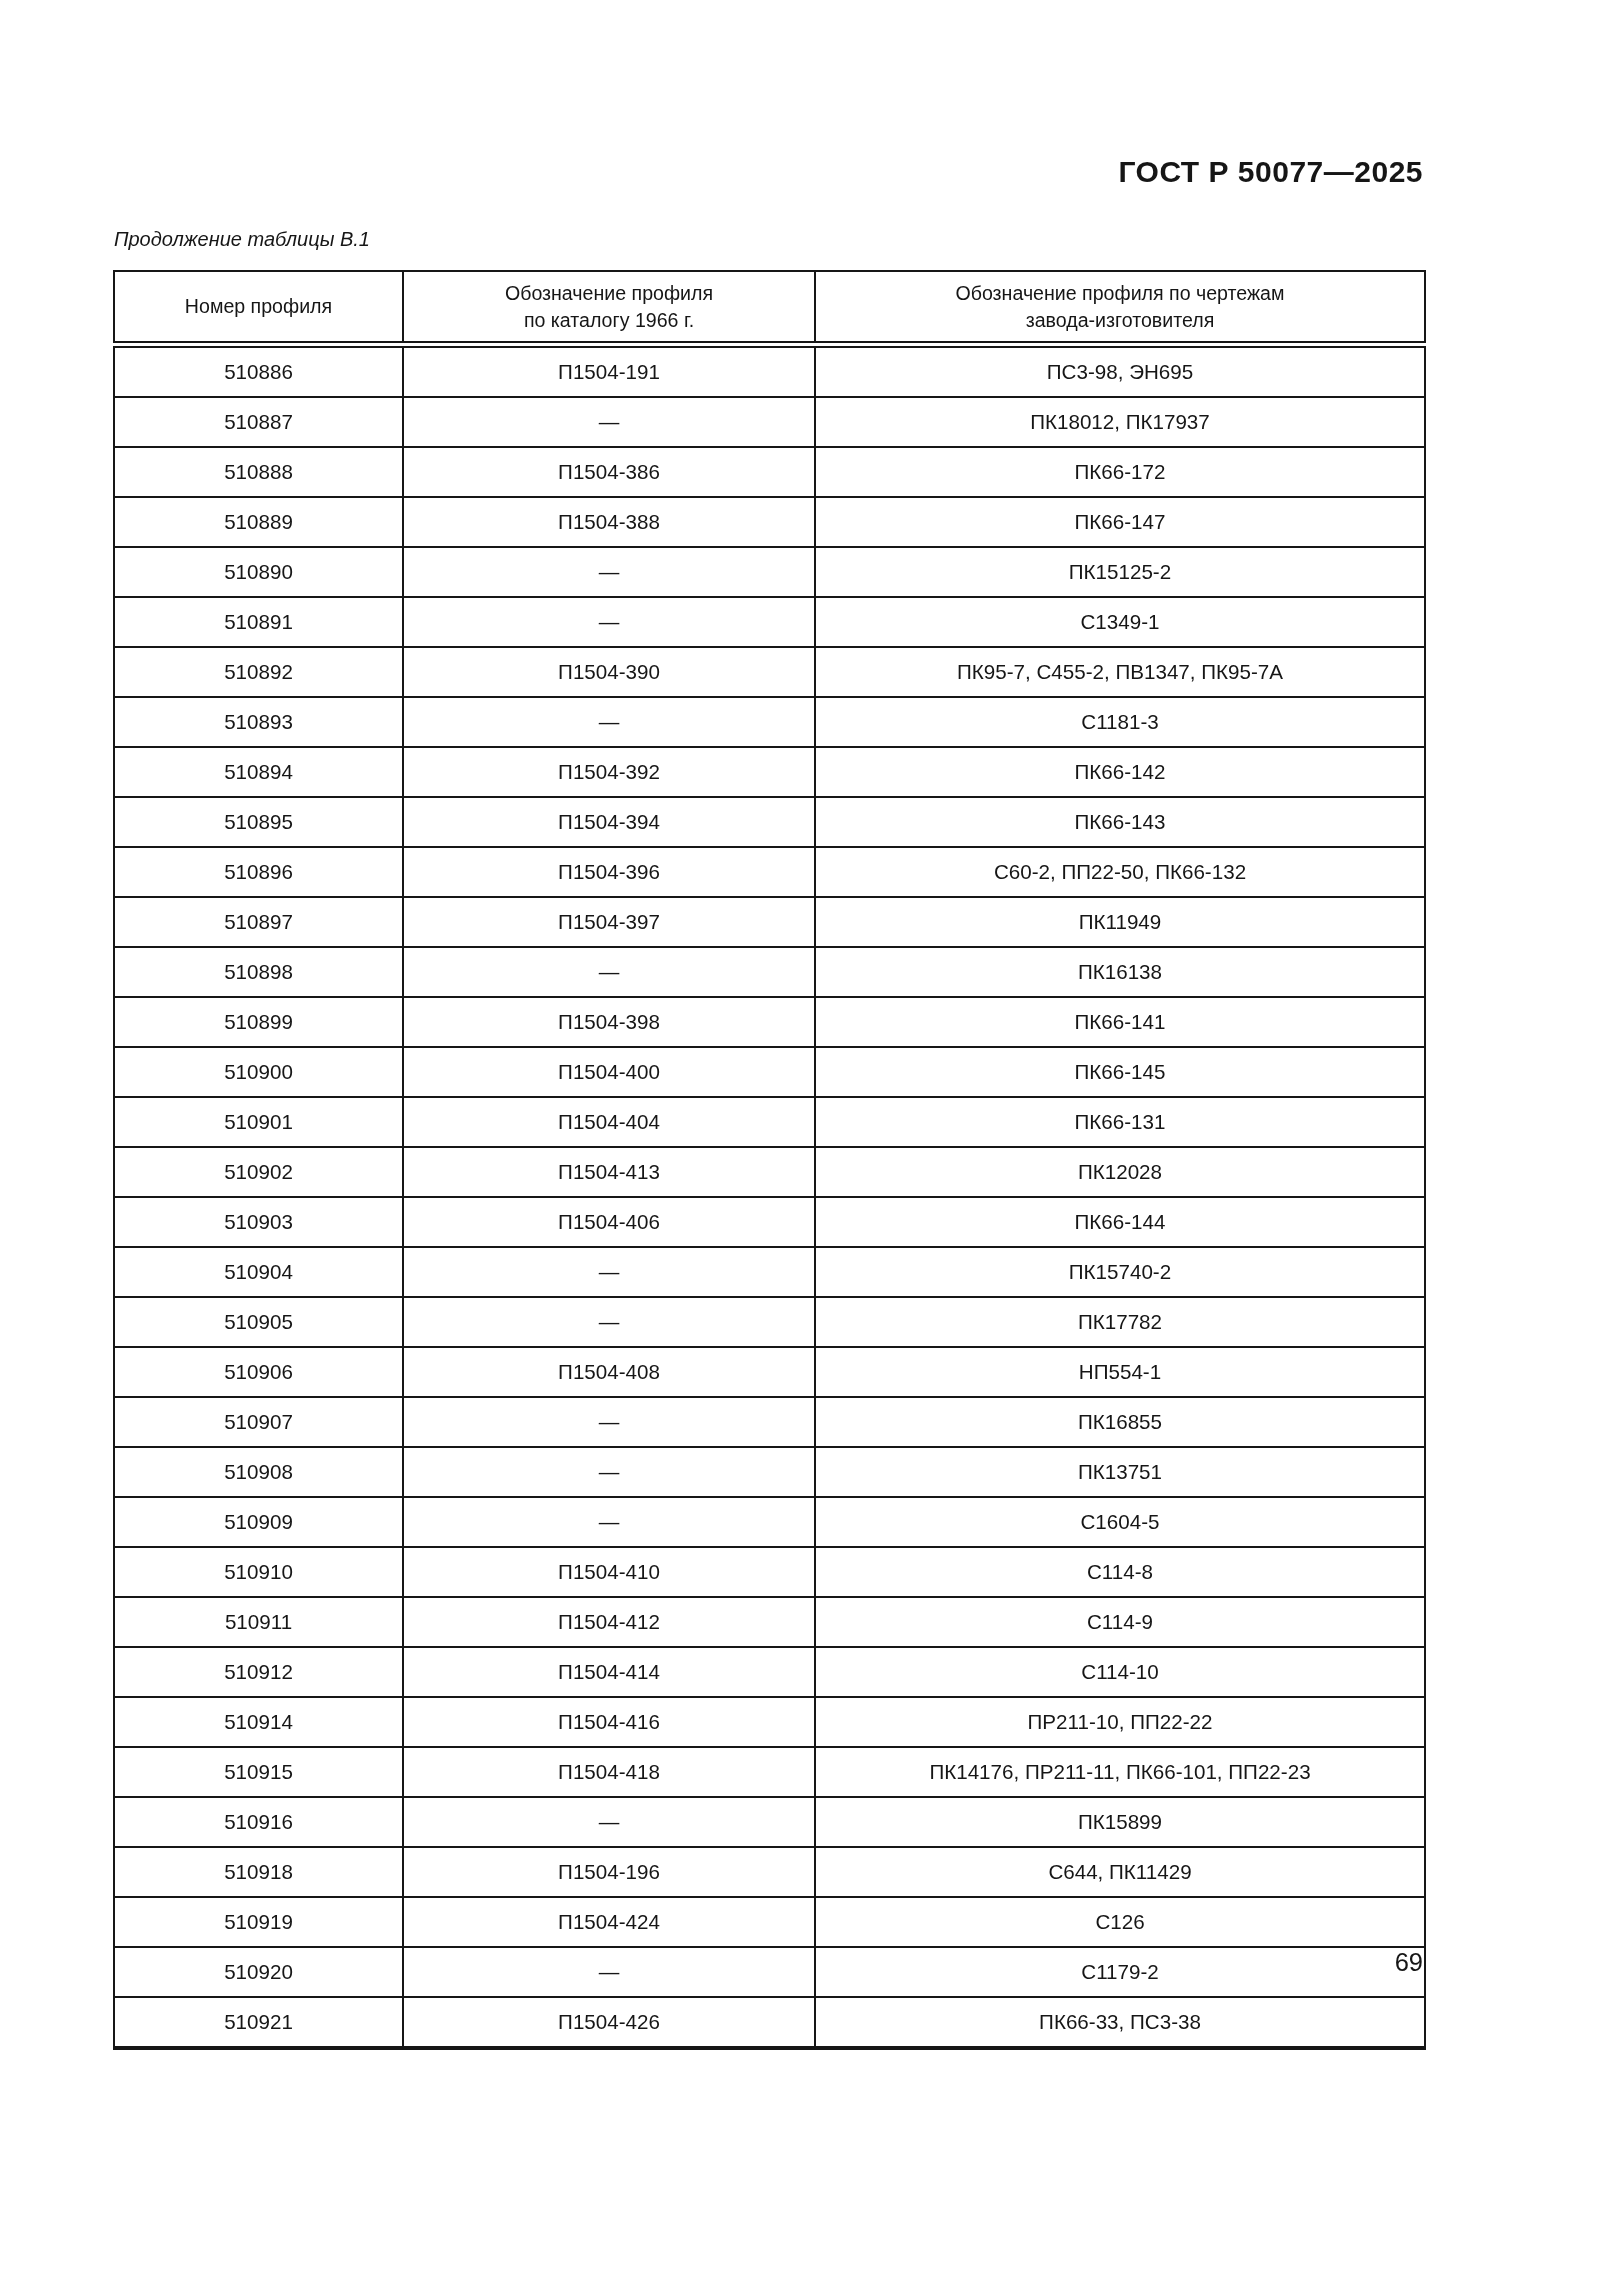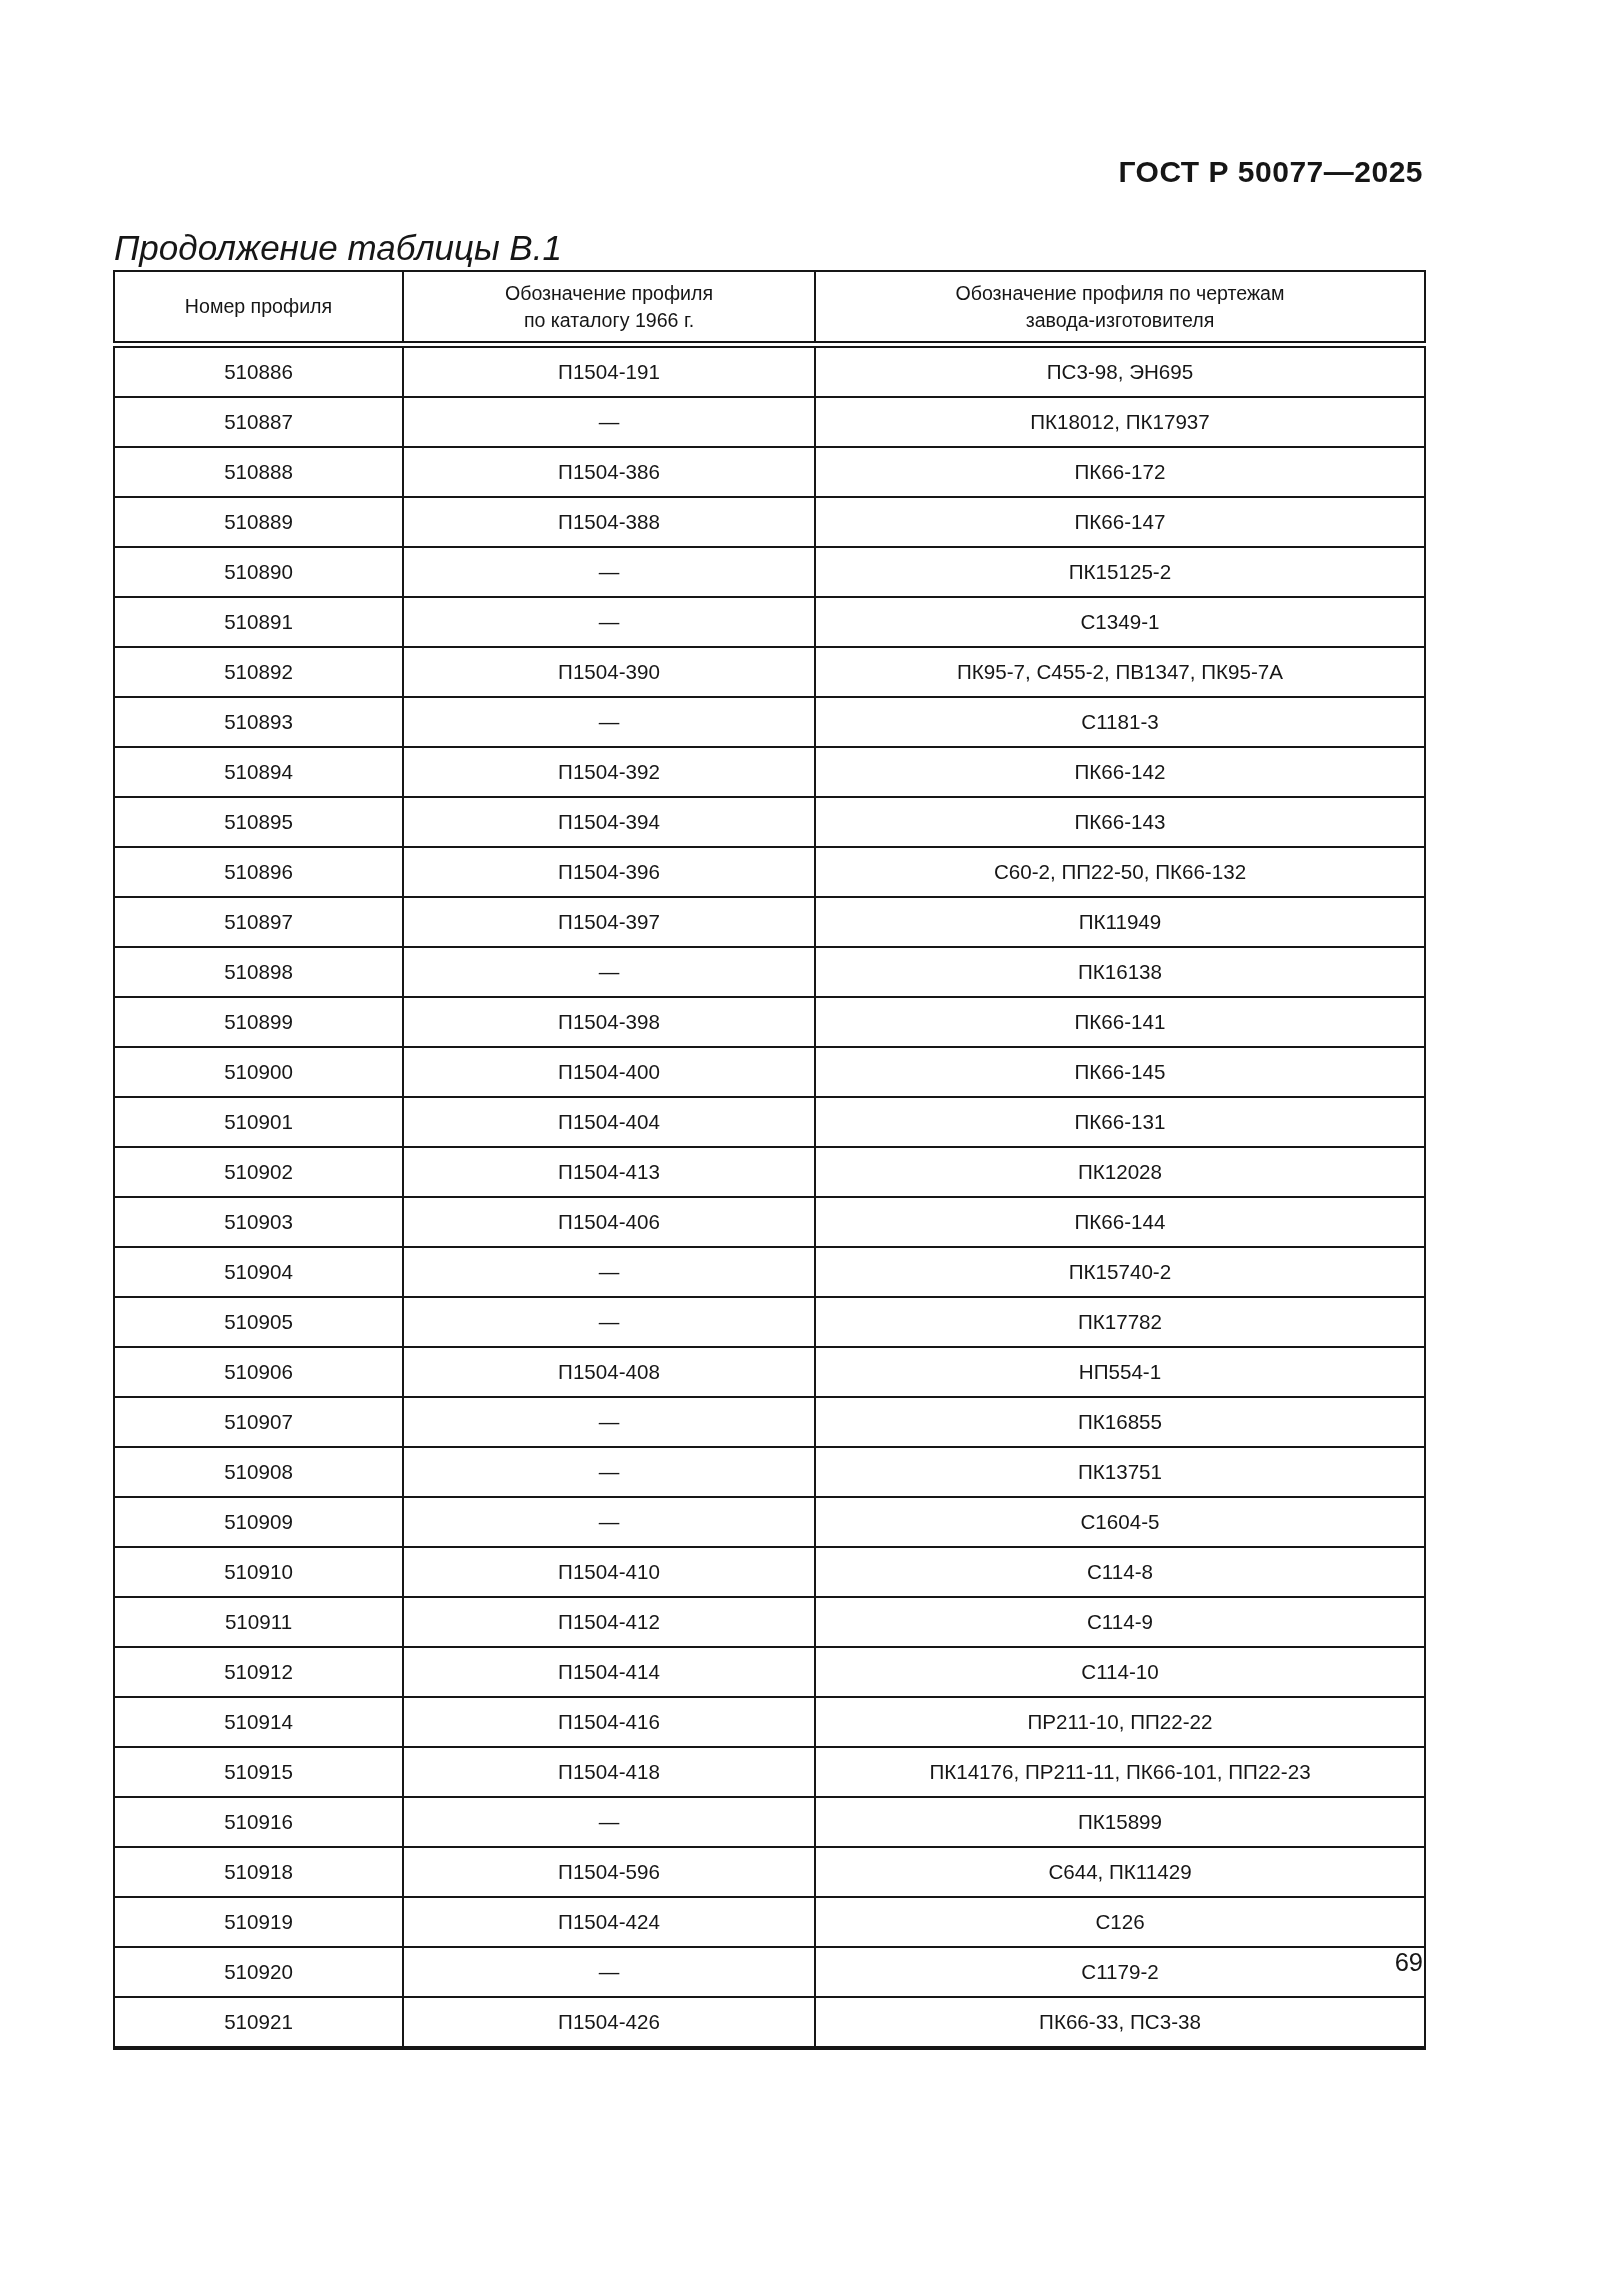--- a/index.html
+++ b/index.html
@@ -21,21 +21,21 @@
     right: 198px;
     font-size: 30px;
     font-weight: bold;
     letter-spacing: 0.5px;
     white-space: nowrap;
   }
   .table-caption {
     position: absolute;
     top: 228px;
     left: 114px;
-    font-size: 35px;
+    font-size: 20px;
     font-style: italic;
     white-space: nowrap;
   }
   .profile-table {
     position: absolute;
     top: 270px;
     left: 113px;
     width: 1310px;
     border-collapse: collapse;
     table-layout: fixed;
@@ -261,21 +261,21 @@
         <td class="col2">П1504-418</td>
         <td class="col3">ПК14176, ПР211-11, ПК66-101, ПП22-23</td>
       </tr>
       <tr>
         <td class="col1">510916</td>
         <td class="col2">—</td>
         <td class="col3">ПК15899</td>
       </tr>
       <tr>
         <td class="col1">510918</td>
-        <td class="col2">П1504-596</td>
+        <td class="col2">П1504-196</td>
         <td class="col3">С644, ПК11429</td>
       </tr>
       <tr>
         <td class="col1">510919</td>
         <td class="col2">П1504-424</td>
         <td class="col3">С126</td>
       </tr>
       <tr>
         <td class="col1">510920</td>
         <td class="col2">—</td>

